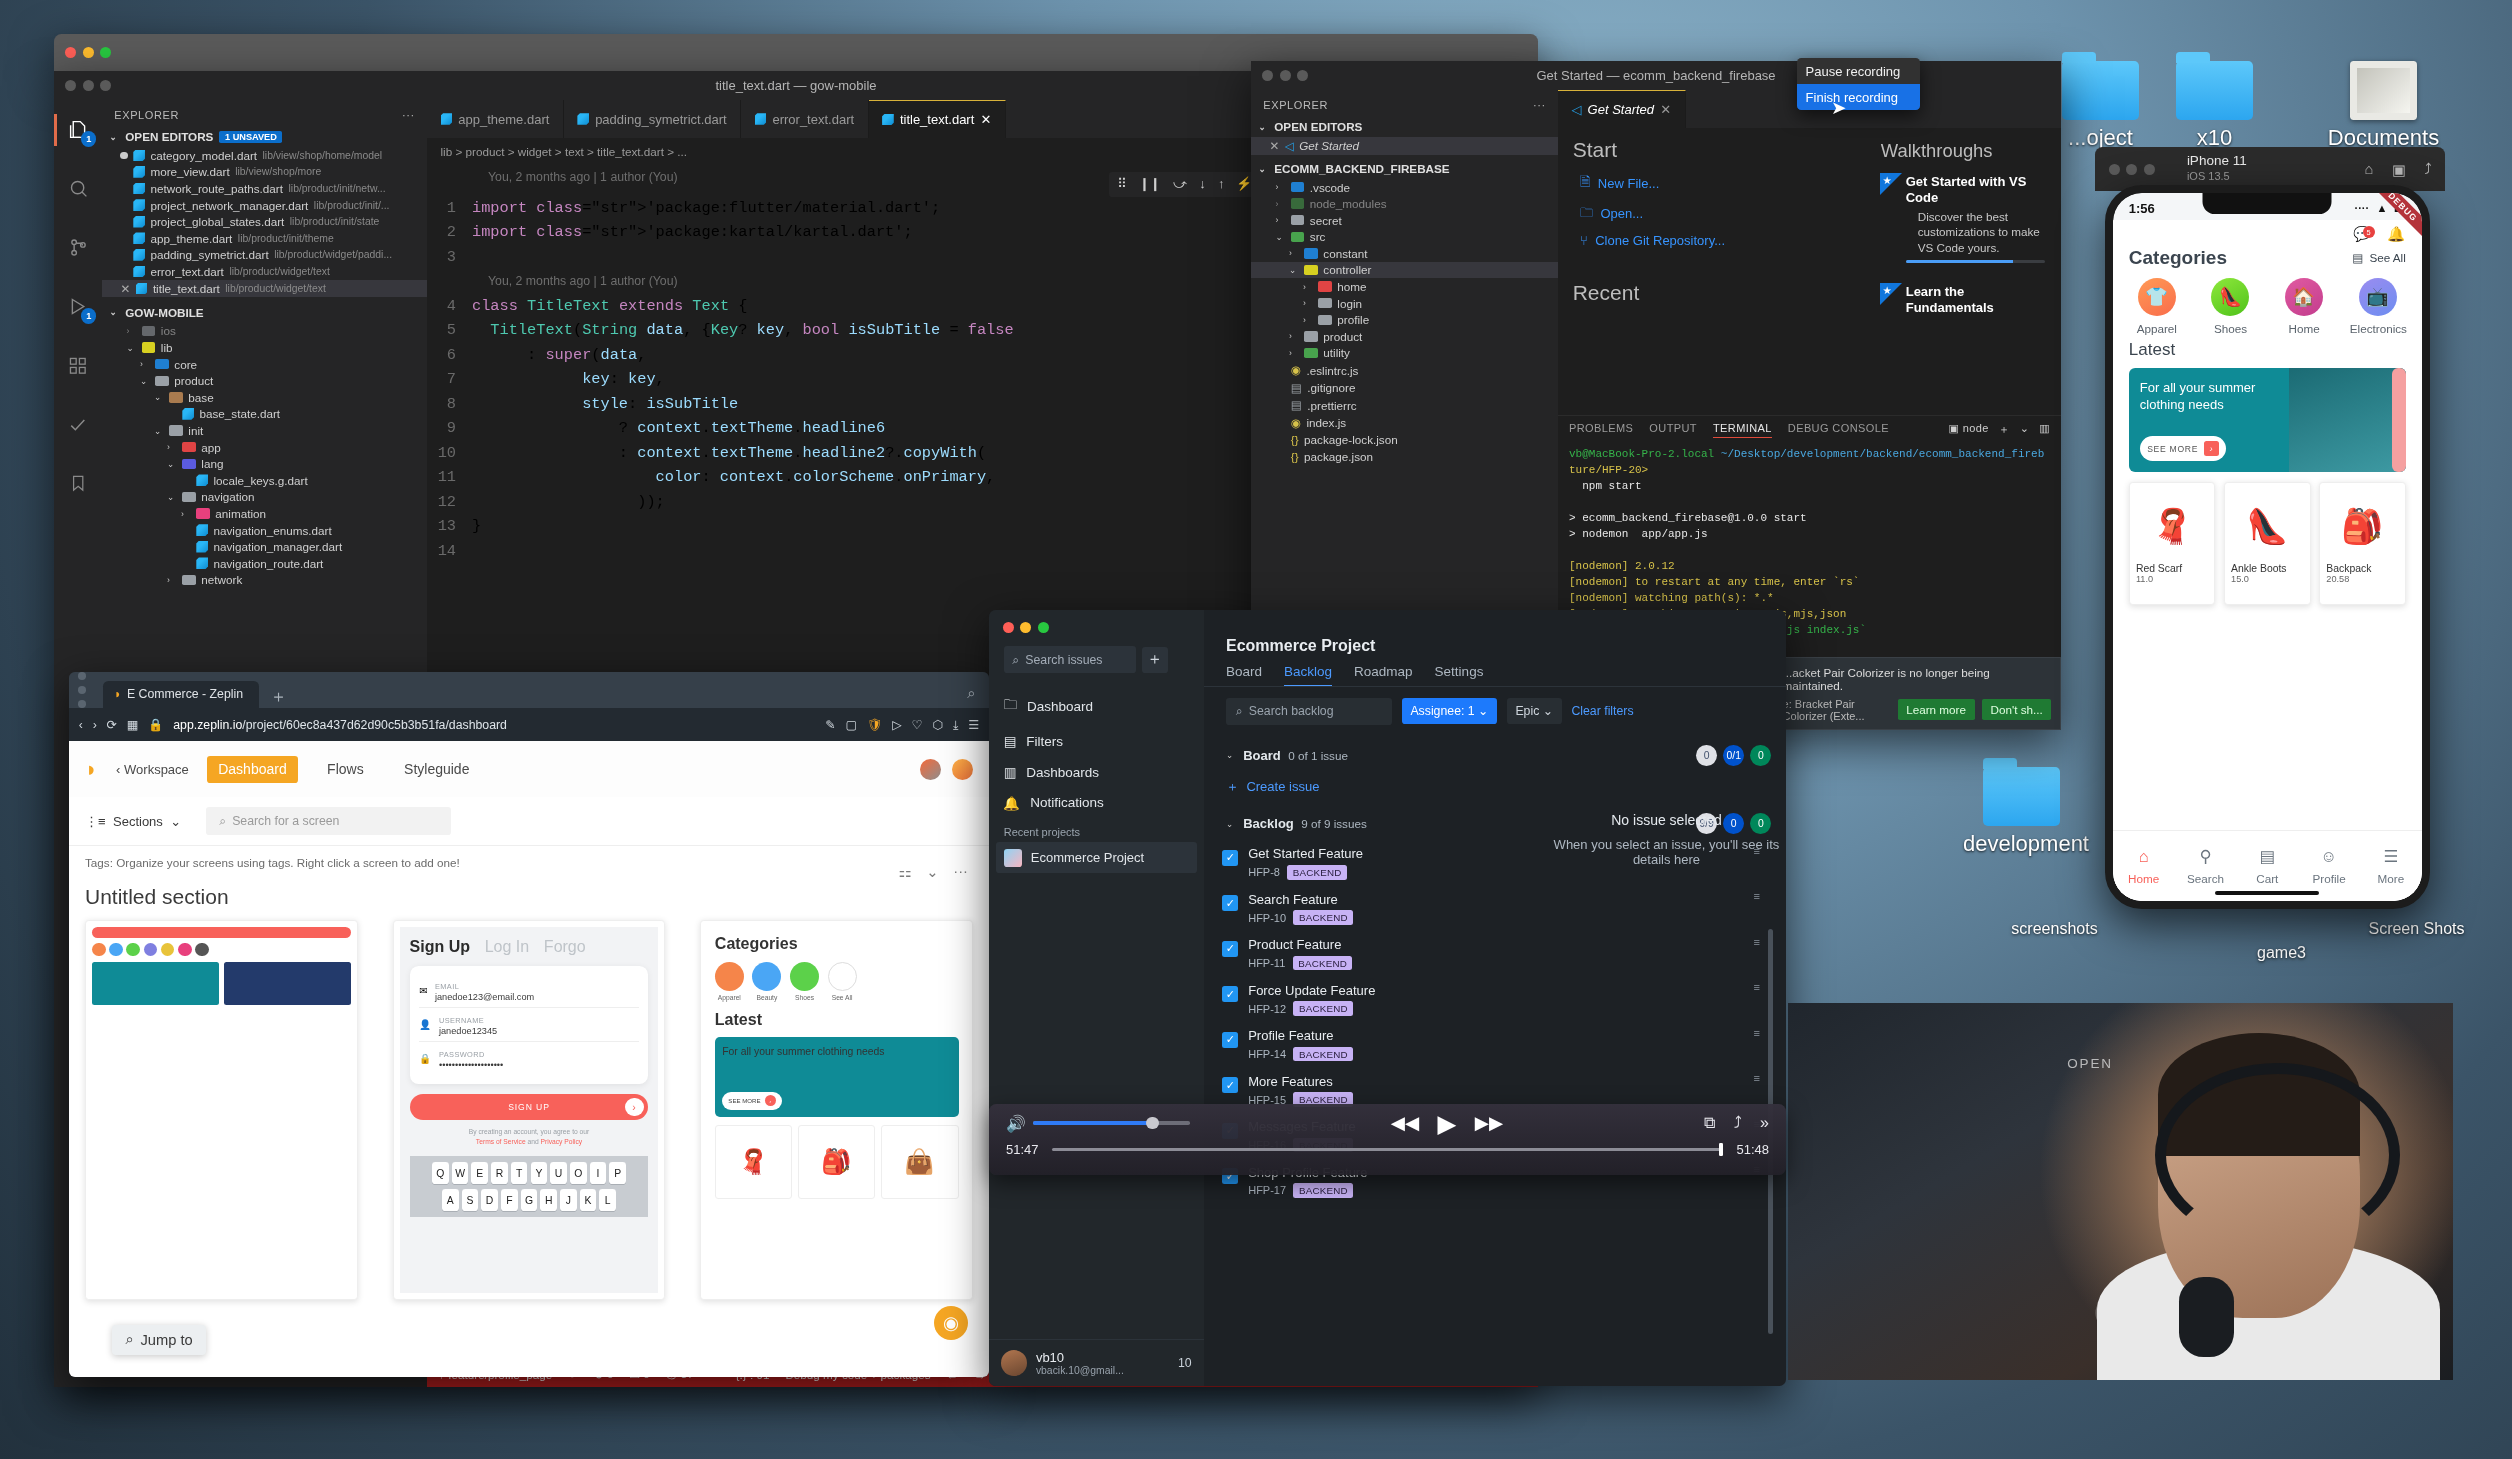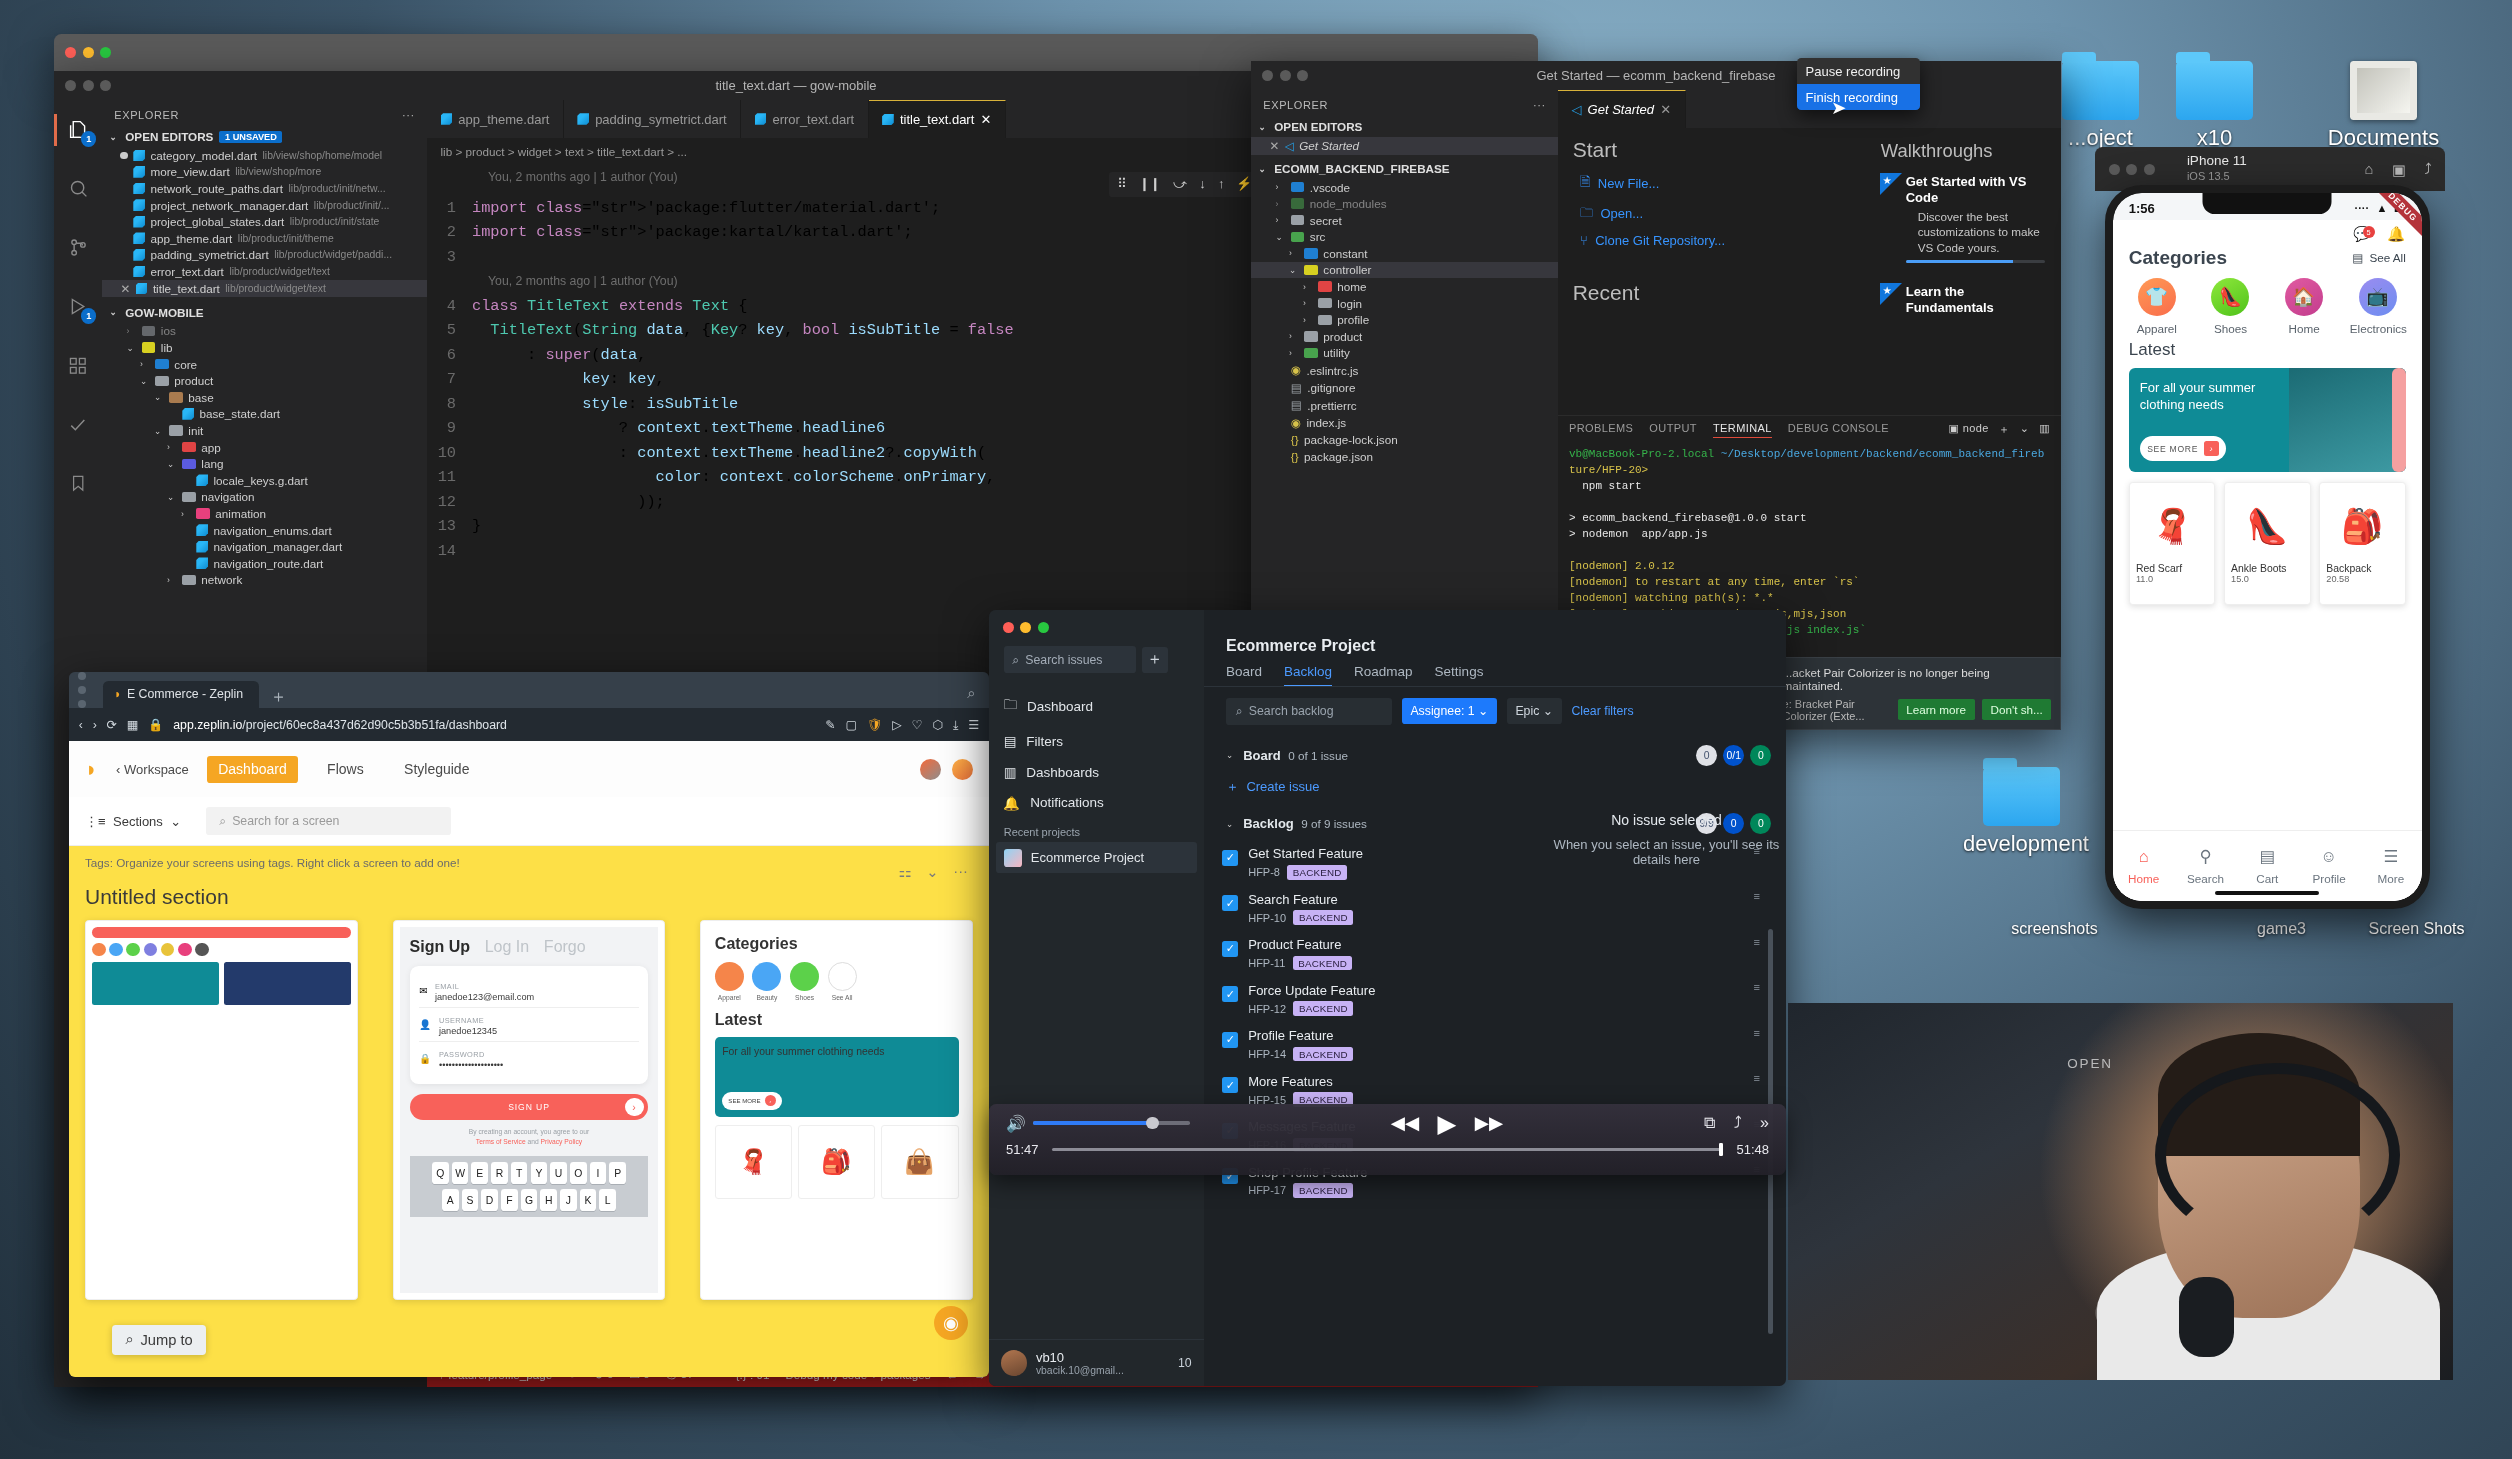--- a/index.html
+++ b/index.html
@@ -120,21 +120,21 @@
   .newtab{ color:#aab3bb; font-size:17px; padding:0 11px;}
   .urlbar{ height:33px; background:#232a31; display:flex; align-items:center; gap:9.8px; padding:0 9.8px; color:#cfd6dc; font-size:12.3px;}
   .urlbar .u{ flex:1; color:#dfe5ea;}
   .urlbar .u b{ color:#fff; font-weight:normal;}
   .zep-top{ height:56px; background:#fdfdfd; display:flex; align-items:center; gap:18.4px; padding:0 16px;}
   .zep-nav{ font-size:14px; color:#4a4a4a; padding:5.5px 11px; border-radius:3.1px;}
   .zep-nav.on{ background:#f5a623; color:#fff;}
   .zep-sub{ height:49px; background:#fff; display:flex; align-items:center; gap:24.5px; padding:0 16px; border-bottom:0.6px solid #eee;}
   .zsearch{ background:#f2f2f2; border-radius:3.1px; padding:7.4px 13.5px; color:#9a9a9a; font-size:12.3px; width:245px;
      display:flex; align-items:center; gap:6.1px;}
-  .zep-body{ background:#fde047; height:calc(100% - 174px); position:relative; overflow:hidden;}
+  .zep-body{ background:#ffffff; height:calc(100% - 174px); position:relative; overflow:hidden;}
   .tagrow{ font-size:11.7px; color:#6b6b6b; padding:9.8px 16px;}
   .sec-title{ font-size:21px; color:#3a3a3a; padding:6.1px 16px 11px;}
   .screens{ display:flex; gap:35px; padding:0 16px; }
   .scard{ width:184px; background:#eceff1; border-radius:2.5px; box-shadow:0 1.2px 6.1px rgba(0,0,0,.12); overflow:hidden;}
   .jumpto{ position:absolute; left:43px; bottom:22px; background:#eceff1; border-radius:3.7px; padding:6.7px 13.5px;
      font-size:14.7px; color:#3a3a3a; display:flex; gap:6.7px; align-items:center; box-shadow:0 1.8px 7.4px rgba(0,0,0,.2);}
 
   
   .su{ background:#f2f3f5; padding:11px 9.8px 0; height:100%;}
   .su .tabs2{ display:flex; gap:14.7px; font-size:16px; align-items:baseline;}
@@ -314,21 +314,21 @@
 </div>
 <div class="desk-icon" style="left:2325px;top:61px;">
   <div class="doc"></div>
   <div>Documents</div>
 </div>
 <div class="desk-icon" style="left:1963px;top:767px;">
   <div class="folder"></div>
   <div>development</div>
 </div>
 <div class="bot-lbl" style="left:1987px;top:920px;">screenshots</div>
-<div class="bot-lbl" style="left:2214px;top:920px;text-align:center;">game3</div>
+<div class="bot-lbl" style="left:2214px;top:944px;text-align:center;">game3</div>
 <div class="bot-lbl" style="left:2349px;top:920px;">Screen Shots</div>
 
 <div class="win" id="qt">
   <div class="tl">
       <i class="r"></i>
       <i class="y"></i>
       <i class="g"></i>
     </div>
 </div>
 

